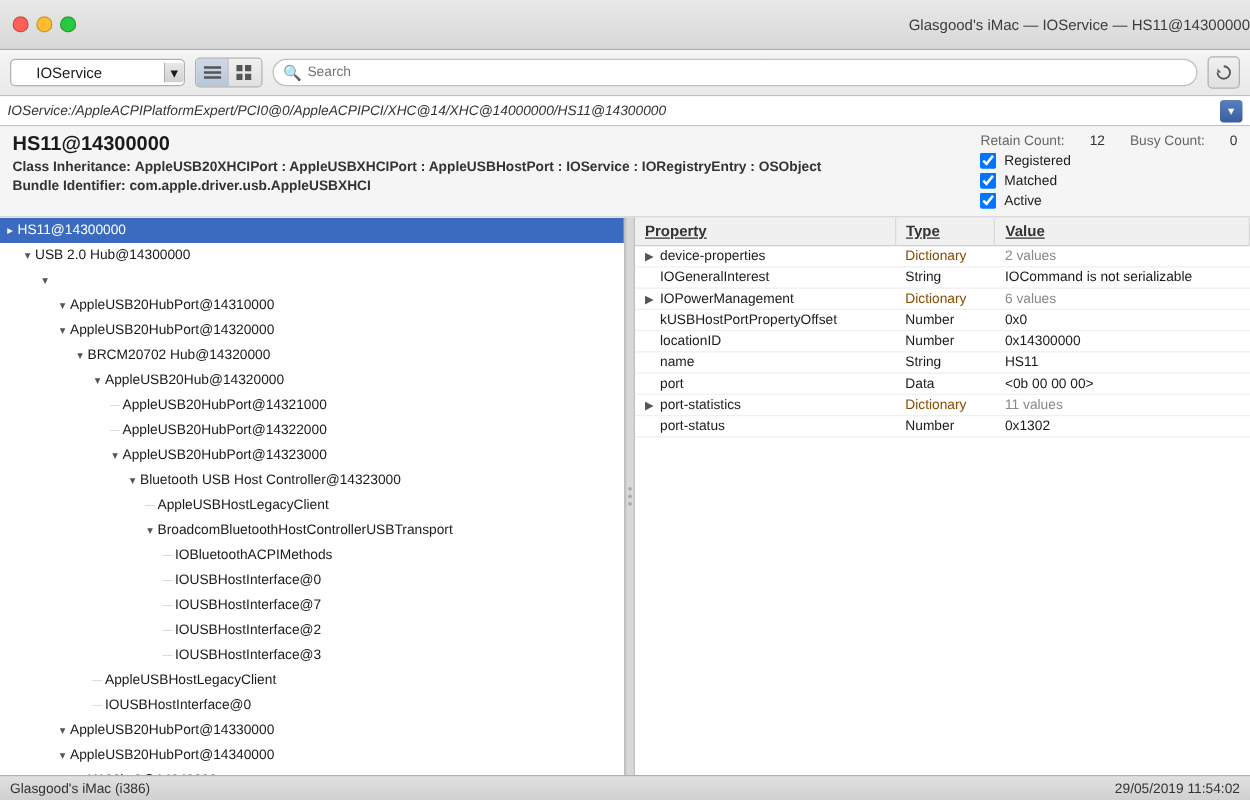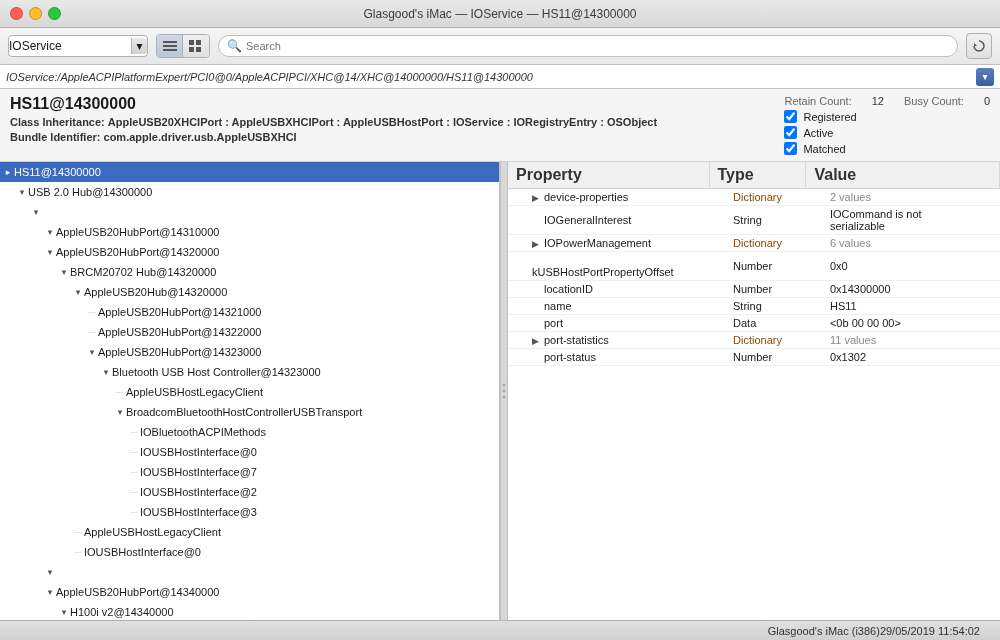--- a/index.html
+++ b/index.html
@@ -11,24 +11,24 @@
       width: 1000px;
       height: 640px;
       overflow: hidden;
       display: flex;
       flex-direction: column;
     }
 
     
     .titlebar {
       background: linear-gradient(to bottom, #e8e8e8, #d8d8d8);
-      height: 28px;
-      display: flex;
-      align-items: center;
-      justify-content: center;
+      height: 40px;
+      display: flex;
+      align-items: center;
+      justify-content: flex-end;
       border-bottom: 1px solid #b0b0b0;
       position: relative;
       flex-shrink: 0;
     }
     .titlebar-buttons {
       position: absolute;
       left: 10px;
       display: flex;
       gap: 6px;
     }
@@ -57,21 +57,21 @@
       gap: 8px;
       flex-shrink: 0;
     }
     .service-selector {
       display: flex;
       align-items: center;
       background: white;
       border: 1px solid #b0b0b0;
       border-radius: 4px;
       height: 22px;
-      padding: 0 4px 0 0;
+      padding: 0 4px 0 20px;
       min-width: 140px;
     }
     .service-selector span { flex: 1; font-size: 12px; }
     .selector-arrow {
       width: 16px; height: 16px;
       display: flex; align-items: center; justify-content: center;
       background: linear-gradient(to bottom, #e8e8e8, #d0d0d0);
       border-left: 1px solid #b0b0b0;
       border-radius: 0 3px 3px 0;
       margin-right: -4px;
@@ -231,27 +231,28 @@
       width: 100%;
       border-collapse: collapse;
     }
     .props-table thead tr {
       background: #f0f0f0;
       border-bottom: 1px solid #d0d0d0;
     }
     .props-table th {
       text-align: left;
       padding: 4px 8px;
-      font-size: 16px;
+      font-size: 12px;
       font-weight: 600;
       color: #333;
       border-right: 1px solid #d8d8d8;
+      text-decoration: underline;
     }
     .props-table td {
-      padding: 2px 24px;
+      padding: 2px 8px;
       font-size: 11px;
       border-bottom: 1px solid #f0f0f0;
       vertical-align: middle;
     }
     .prop-expand {
       display: inline-block;
       width: 12px;
       font-size: 9px;
       color: #555;
     }
@@ -264,25 +265,25 @@
     .tree-panel::-webkit-scrollbar-track { background: #f0f0f0; }
     .tree-panel::-webkit-scrollbar-thumb { background: #b0b0b0; border-radius: 4px; }
 
     
     .status-bar {
       background: linear-gradient(to bottom, #e0e0e0, #d0d0d0);
       border-top: 1px solid #b0b0b0;
       height: 20px;
       display: flex;
       align-items: center;
-      padding: 0 20px;
+      padding: 0 8px;
       font-size: 11px;
       color: #333;
       flex-shrink: 0;
-      justify-content: flex-end;
+      justify-content: space-between;
     }
 
     .divider-handle {
       width: 8px;
       background: #d8d8d8;
       border-left: 1px solid #c0c0c0;
       border-right: 1px solid #c0c0c0;
       cursor: col-resize;
       display: flex;
       align-items: center;
@@ -358,25 +359,25 @@
       <span>12</span>
       <span class="count-label">Busy Count:</span>
       <span>0</span>
     </div>
     <div class="checkbox-row">
       <input type="checkbox" checked="" style="">
       <span>Registered</span>
     </div>
     <div class="checkbox-row">
       <input type="checkbox" checked="" style="">
-      <span>Active</span>
+      <span>Matched</span>
     </div>
     <div class="checkbox-row">
       <input type="checkbox" checked="" style="">
-      <span>Matched</span>
+      <span>Active</span>
     </div>
   </div>
 </div>
 
 <div class="main-content">
 
   <div class="tree-panel" id="tree-panel">
   <div class="tree-item selected">
         <div class="tree-row">
           <span class="tree-indent" style="width: 0px; display: inline-block;"></span>
@@ -513,20 +514,21 @@
         <div class="tree-row">
           <span class="tree-indent" style="width: 70px; display: inline-block;"></span>
           <span class="tree-arrow" style="color: rgb(204, 204, 204); font-size: 8px;">—</span>
           <span class="tree-label">IOUSBHostInterface@0</span>
         </div>
       </div>
       <div class="tree-item">
         <div class="tree-row">
           <span class="tree-indent" style="width: 42px; display: inline-block;"></span>
           <span class="tree-arrow">▾</span>
+          <span class="tree-label">AppleUSB20HubPort@14330000</span>
         </div>
       </div>
       <div class="tree-item">
         <div class="tree-row">
           <span class="tree-indent" style="width: 42px; display: inline-block;"></span>
           <span class="tree-arrow">▾</span>
           <span class="tree-label">AppleUSB20HubPort@14340000</span>
         </div>
       </div>
       <div class="tree-item">

